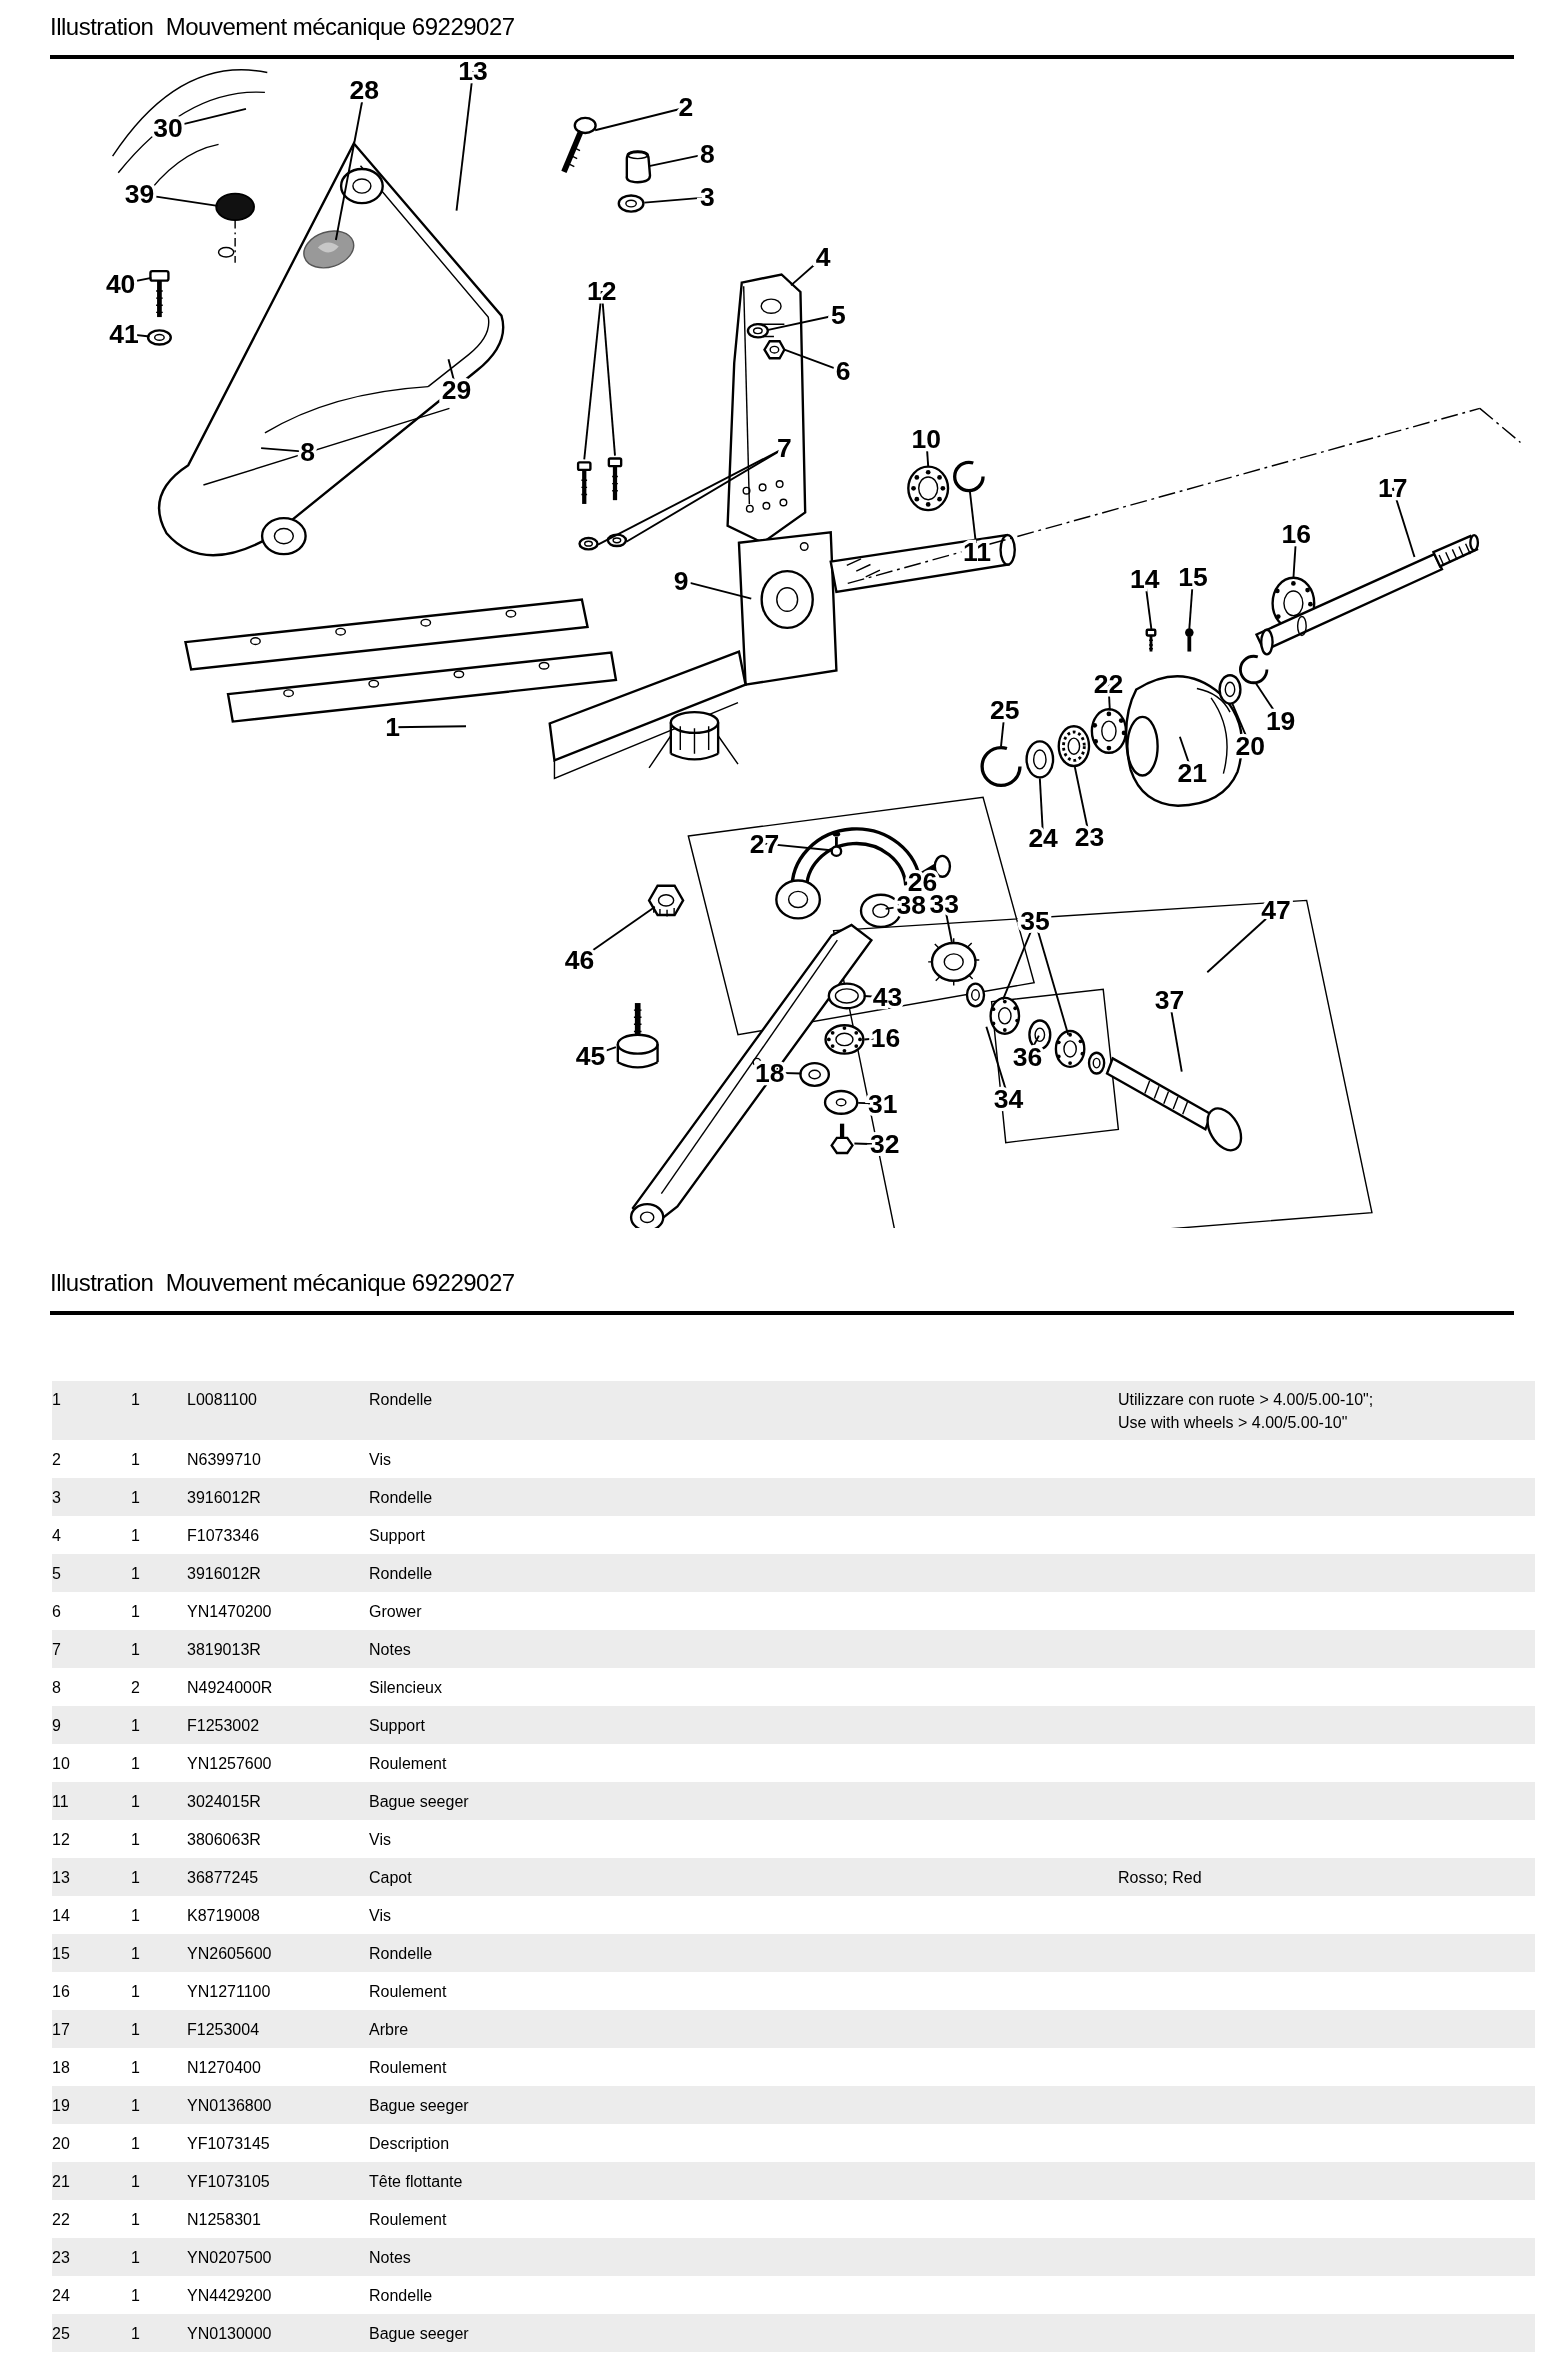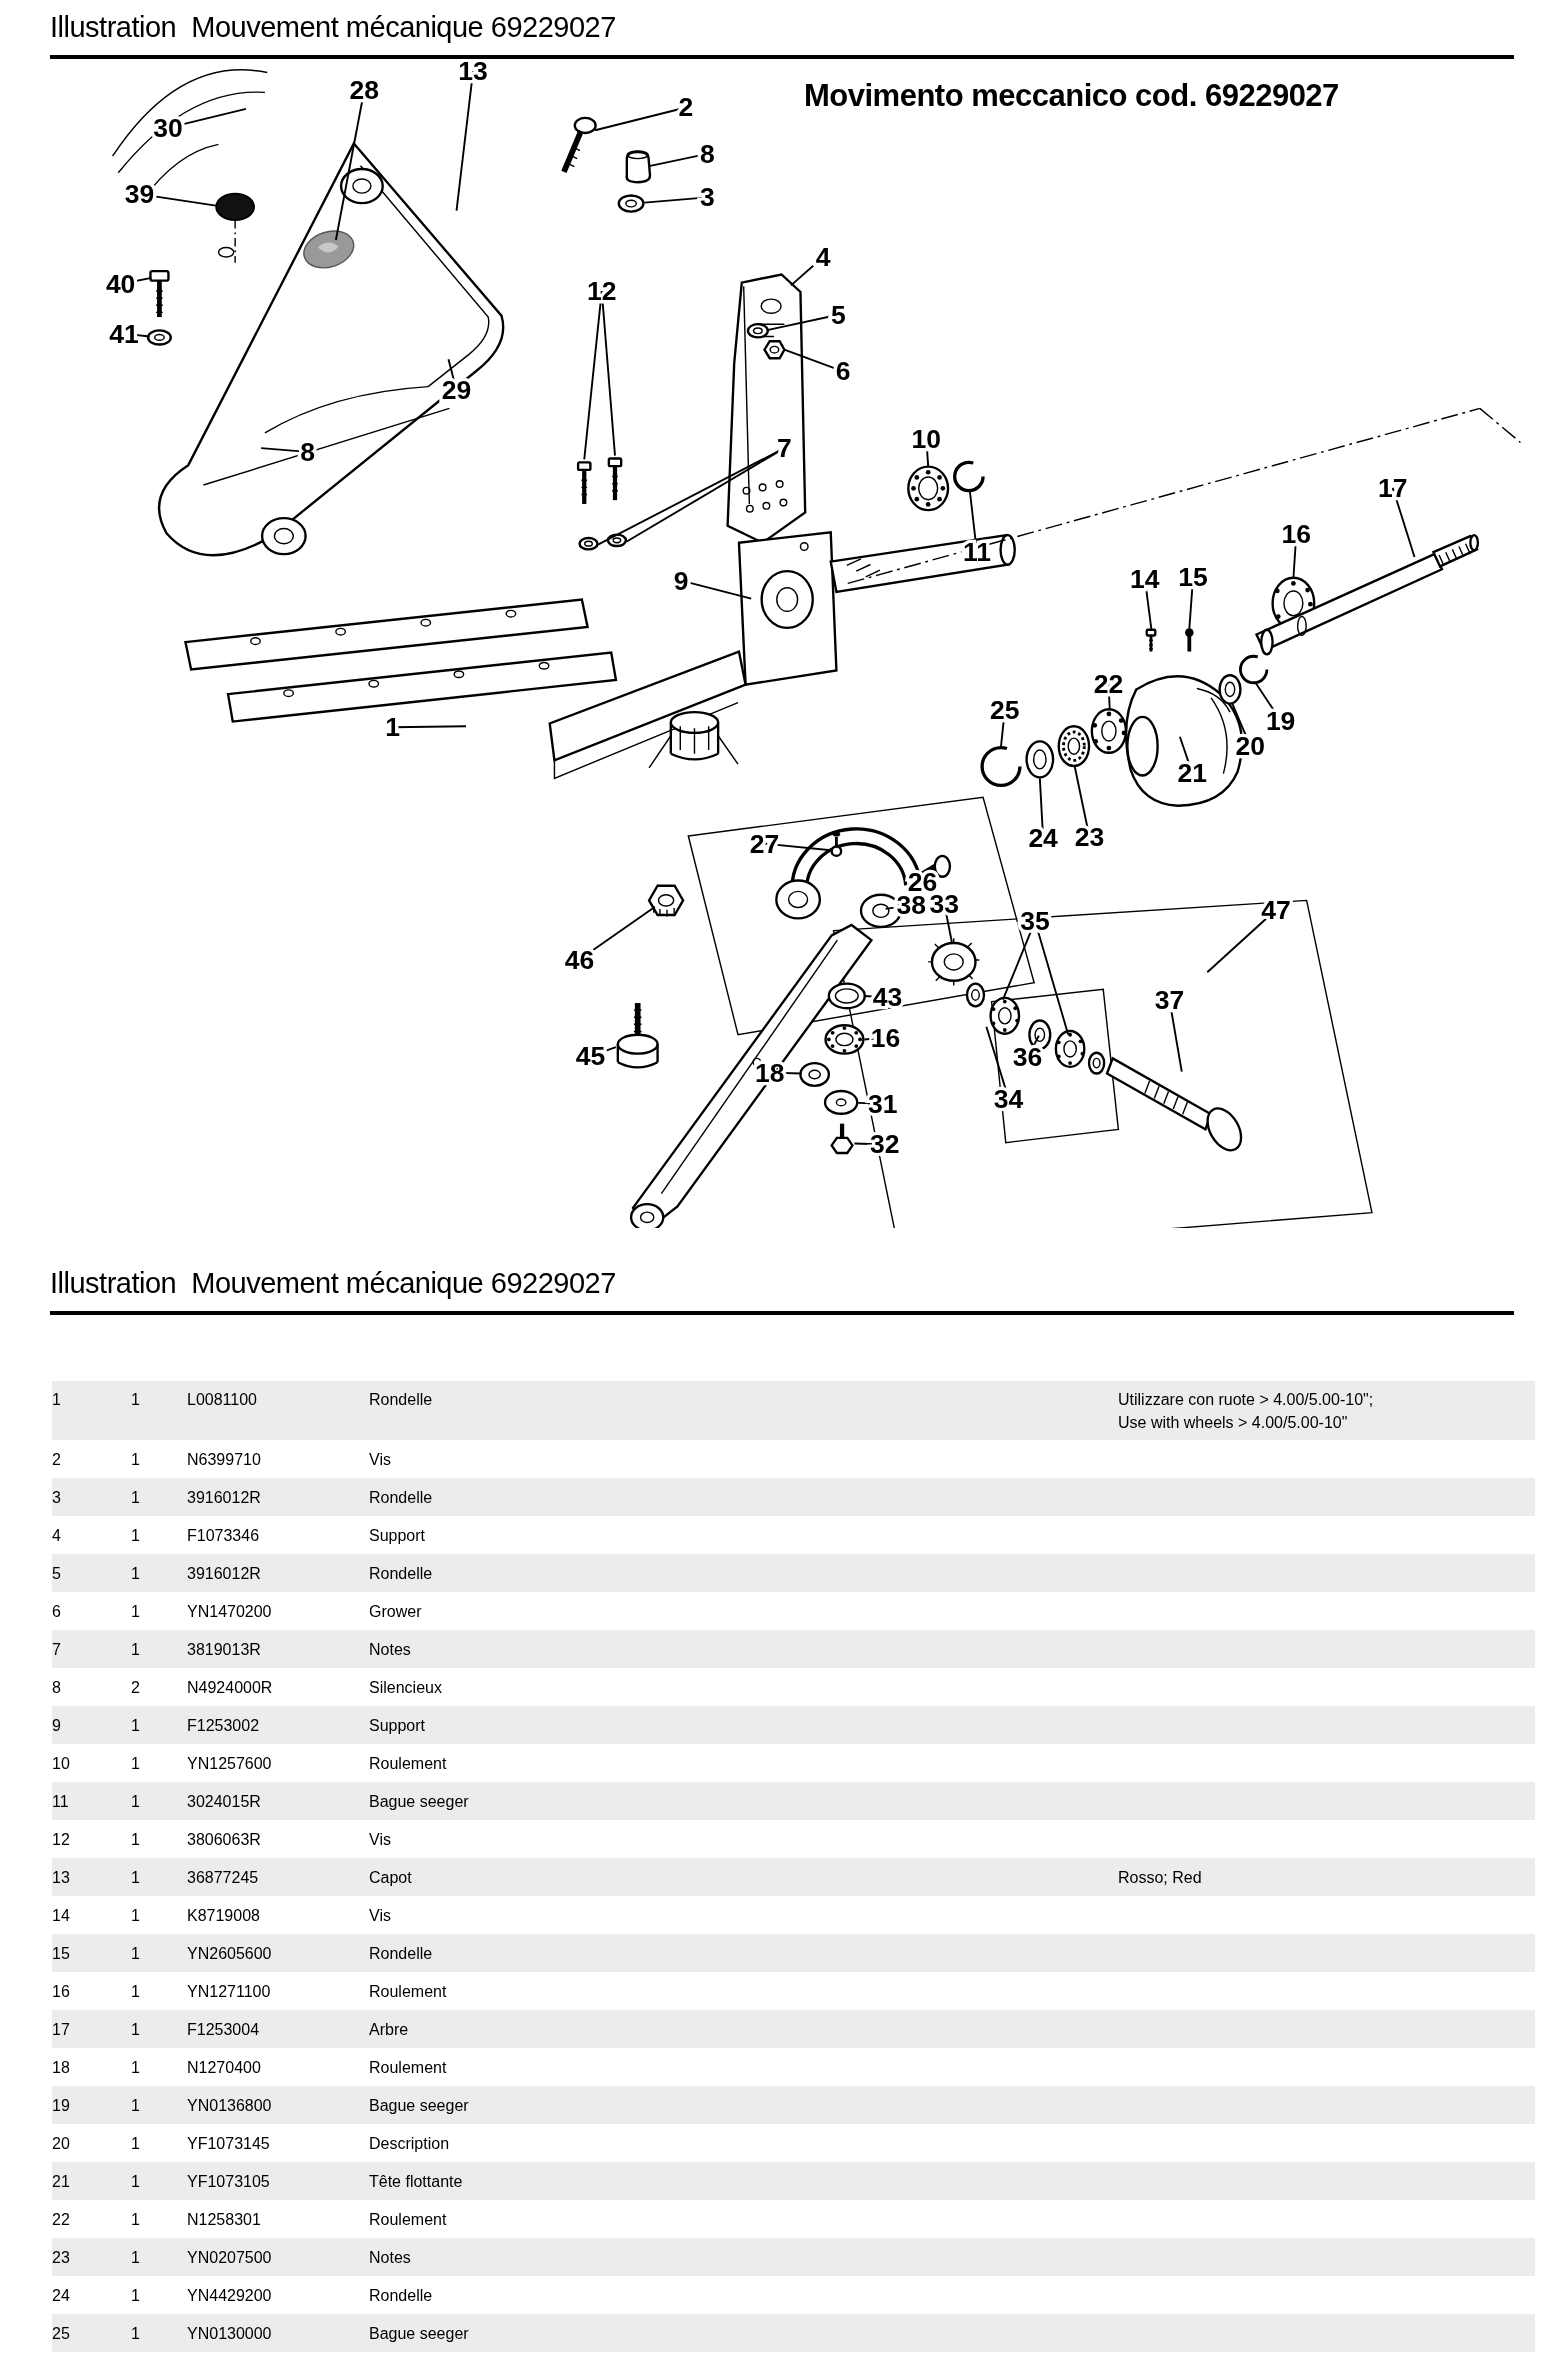--- a/index.html
+++ b/index.html
@@ -1,21 +1,21 @@
 <!DOCTYPE html>
 <html style="font-size:7.6px"><head>
 <meta charset="utf-8">
 <style>
   html,body{margin:0;padding:0;background:#fff;}
   body{
     width:1564px;height:3347px;position:relative;overflow:hidden;
     font-family:"Liberation Sans","DejaVu Sans",sans-serif;color:#000;
   }
   .sec-title{
-    margin:0;padding:11.4px 0 0 50px;font-size:29px;font-weight:400;
+    margin:0;padding:11.4px 0 0 50px;font-size:24px;font-weight:400;
     letter-spacing:-0.5px;white-space:pre;line-height:32px;
   }
   .rule{height:4.3px;background:#000;margin:11.4px 50px 0 50px;}
   
   .diagram{position:relative;width:1564px;height:1169px;}
   .diagram-title{
     position:absolute;left:804px;top:19px;font-size:31px;font-weight:700;
     letter-spacing:-0.5px;white-space:pre;
   }
   svg{position:absolute;left:0;top:0;}
@@ -38,21 +38,20 @@
 </style>
 </head>
 <body>
 
 <div class="page">
 
   <h1 class="sec-title">Illustration  Mouvement mécanique 69229027</h1>
   <div class="rule"></div>
 
   <div class="diagram">
-    <div class="diagram-title">Movimento meccanico cod. 69229027</div>
     <svg id="diag" width="1564" height="1169" viewBox="0 0 3306 2470">
 
       <g>
         <path class="th" d="M 238 205 Q 380 -10 565 28" stroke-width="3"></path>
         <path class="th" d="M 250 240 Q 395 60 560 70" stroke-width="2"></path>
         <path class="th" d="M 300 300 Q 372 198 462 180" stroke-width="2"></path>
       </g>
 
       <g>
         <path class="fill" stroke-width="6" d="M 748 178 L 1060 542 Q 1078 602 1008 658 L 575 1008 Q 430 1092 352 1002 Q 305 918 398 858 Z"></path>

